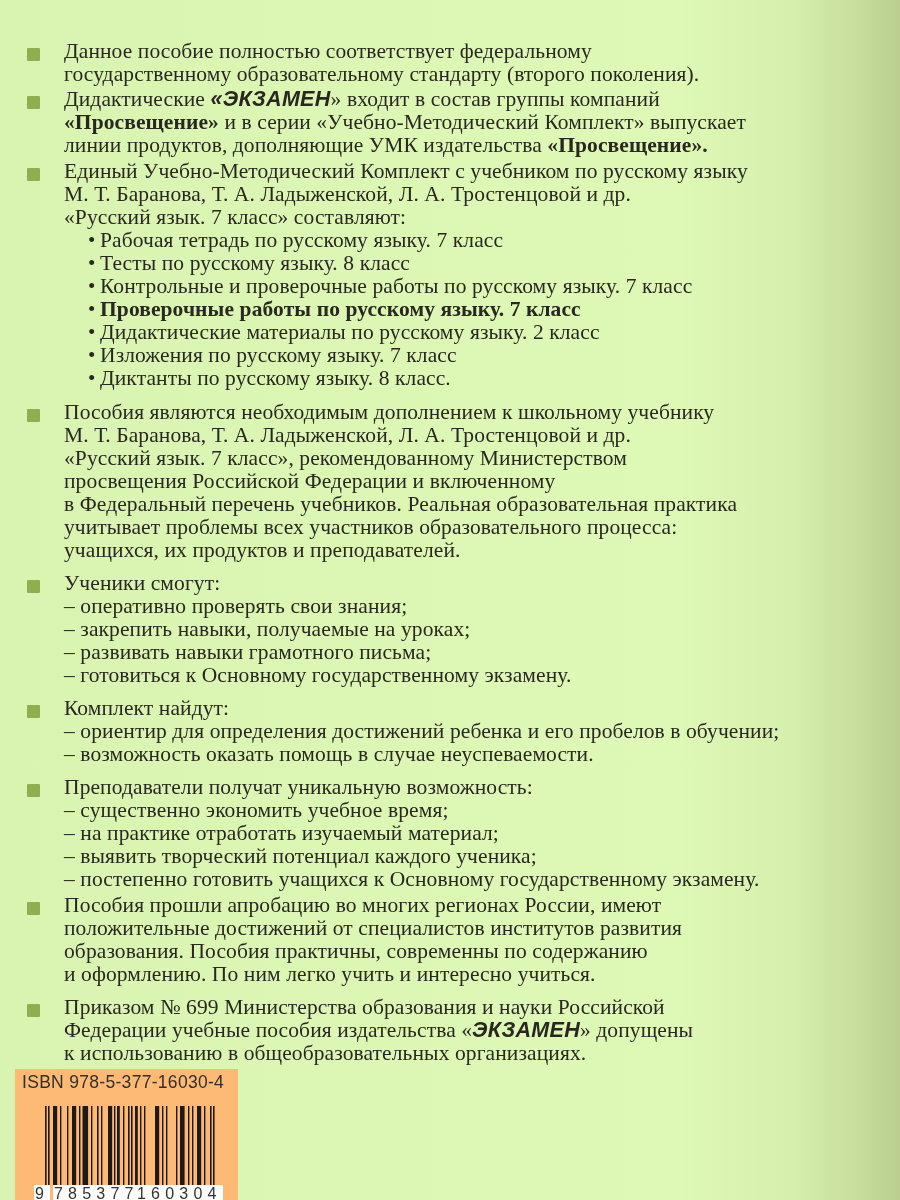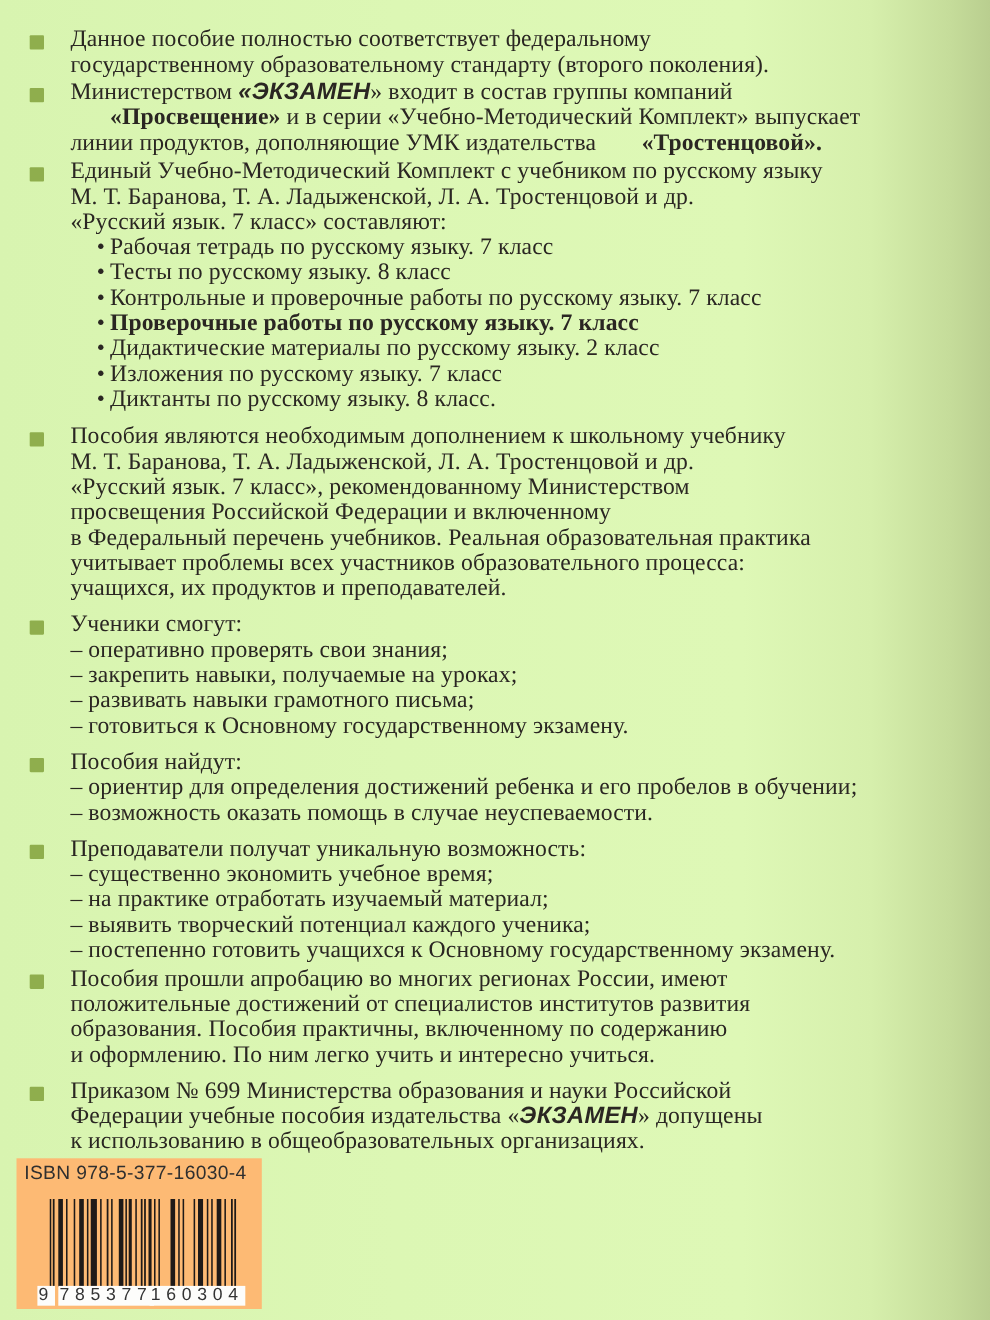--- a/index.html
+++ b/index.html
@@ -2,35 +2,35 @@
 <html><head>
 <meta charset="utf-8">
 <style>
   html, body { margin:0; padding:0; }
   body {
     width:900px; height:1200px; overflow:hidden; position:relative;
     background: linear-gradient(90deg, #d8f4b0 0%, #dcf7b4 40%, #def8b6 75%, #d6efac 88%, #c5dc9a 96%, #b9ce8f 100%);
     font-family: "Liberation Serif", "DejaVu Serif", serif;
     color:#2a2622;
   }
-  .page { position:absolute; left:0; top:0; width:900px; height:884px; }
+  .page { position:absolute; left:0; top:16px; width:900px; height:884px; }
   .section { position:absolute; left:0; width:900px; }
   .bullet {
     position:absolute; left:27px; width:13px; height:13px;
     background:#8fae4d; border-radius:1px;
   }
   .line {
     position:absolute; left:64px; white-space:nowrap;
     font-size:21.5px; line-height:23px; letter-spacing:0.1px;
   }
   .sub { left:100px;text-align:center; }
   .dash { left:64px; }
   .dot { position:absolute; left:88px; font-size:21px; line-height:23px; }
   b.ex { font-family:Liberation Sans, sans-serif; font-style:italic; font-weight:bold; letter-spacing:0.3px; }
-  b.pr { font-weight:bold;margin-left:36px; }
+  b.pr { font-weight:bold; }
   .isbn-box {
     position:absolute; left:15px; top:1053px; width:223px; height:137px;
     background:#fdba74;
   }
   .isbn-text {
     position:absolute; left:7px; top:3px; font-family:"Liberation Sans","DejaVu Sans",sans-serif;
     font-size:17.5px; color:#2f2f2f; letter-spacing:0.3px; white-space:nowrap;
   }
   .barcode { position:absolute; left:30px; top:37px; height:92px; width:180px; }
   .barcode-digits {
@@ -44,23 +44,23 @@
 <div class="page">
 
   <div class="section">
     <div class="bullet" style="top:32px"></div>
     <div class="line" style="top:24px">Данное пособие полностью соответствует федеральному</div>
     <div class="line" style="top:47px">государственному образовательному стандарту (второго поколения).</div>
   </div>
 
   <div class="section">
     <div class="bullet" style="top:80px"></div>
-    <div class="line" style="top:72px"><span>Министерством </span><b class="ex">«ЭКЗАМЕН</b><span>» входит в состав группы компаний</span></div>
+    <div class="line" style="top:72px"><span>Дидактические </span><b class="ex">«ЭКЗАМЕН</b><span>» входит в состав группы компаний</span></div>
     <div class="line" style="top:95px"><b class="pr">«Просвещение»</b><span> и в серии «Учебно-Методический Комплект» выпускает</span></div>
-    <div class="line" style="top:118px"><span>линии продуктов, дополняющие УМК издательства </span><b class="pr">«Тростенцовой».</b></div>
+    <div class="line" style="top:118px"><span>линии продуктов, дополняющие УМК издательства </span><b class="pr">«Просвещение».</b></div>
   </div>
 
   <div class="section">
     <div class="bullet" style="top:152px"></div>
     <div class="line" style="top:144px">Единый Учебно-Методический Комплект с учебником по русскому языку</div>
     <div class="line" style="top:167px">М. Т. Баранова, Т. А. Ладыженской, Л. А. Тростенцовой и др.</div>
     <div class="line" style="top:190px">«Русский язык. 7 класс» составляют:</div>
 
     <span class="dot" style="top:213px">•</span>
     <div class="line sub" style="top:213px">Рабочая тетрадь по русскому языку. 7 класс</div>
@@ -93,39 +93,39 @@
     <div class="bullet" style="top:564px"></div>
     <div class="line" style="top:556px">Ученики смогут:</div>
     <div class="line dash" style="top:579px">– оперативно проверять свои знания;</div>
     <div class="line dash" style="top:602px">– закрепить навыки, получаемые на уроках;</div>
     <div class="line dash" style="top:625px">– развивать навыки грамотного письма;</div>
     <div class="line dash" style="top:648px">– готовиться к Основному государственному экзамену.</div>
   </div>
 
   <div class="section">
     <div class="bullet" style="top:689px"></div>
-    <div class="line" style="top:681px">Пособия найдут:</div>
+    <div class="line" style="top:681px">Комплект найдут:</div>
     <div class="line dash" style="top:704px">– ориентир для определения достижений ребенка и его пробелов в обучении;</div>
     <div class="line dash" style="top:727px">– возможность оказать помощь в случае неуспеваемости.</div>
   </div>
 
   <div class="section">
     <div class="bullet" style="top:768px"></div>
     <div class="line" style="top:760px">Преподаватели получат уникальную возможность:</div>
     <div class="line dash" style="top:783px">– существенно экономить учебное время;</div>
     <div class="line dash" style="top:806px">– на практике отработать изучаемый материал;</div>
     <div class="line dash" style="top:829px">– выявить творческий потенциал каждого ученика;</div>
     <div class="line dash" style="top:852px">– постепенно готовить учащихся к Основному государственному экзамену.</div>
   </div>
 
   <div class="section">
     <div class="bullet" style="top:886px"></div>
     <div class="line" style="top:878px">Пособия прошли апробацию во многих регионах России, имеют</div>
     <div class="line" style="top:901px">положительные достижений от специалистов институтов развития</div>
-    <div class="line" style="top:924px">образования. Пособия практичны, включенному по содержанию</div>
+    <div class="line" style="top:924px">образования. Пособия практичны, современны по содержанию</div>
     <div class="line" style="top:947px">и оформлению. По ним легко учить и интересно учиться.</div>
   </div>
 
   <div class="section">
     <div class="bullet" style="top:988px"></div>
     <div class="line" style="top:980px">Приказом № 699 Министерства образования и науки Российской</div>
     <div class="line" style="top:1003px"><span>Федерации учебные пособия издательства «</span><b class="ex">ЭКЗАМЕН</b><span>» допущены</span></div>
     <div class="line" style="top:1026px">к использованию в общеобразовательных организациях.</div>
   </div>
 

